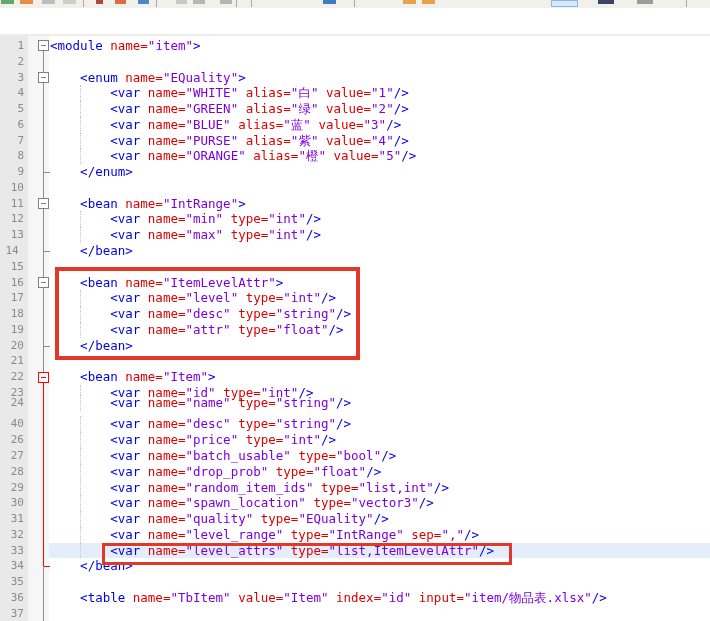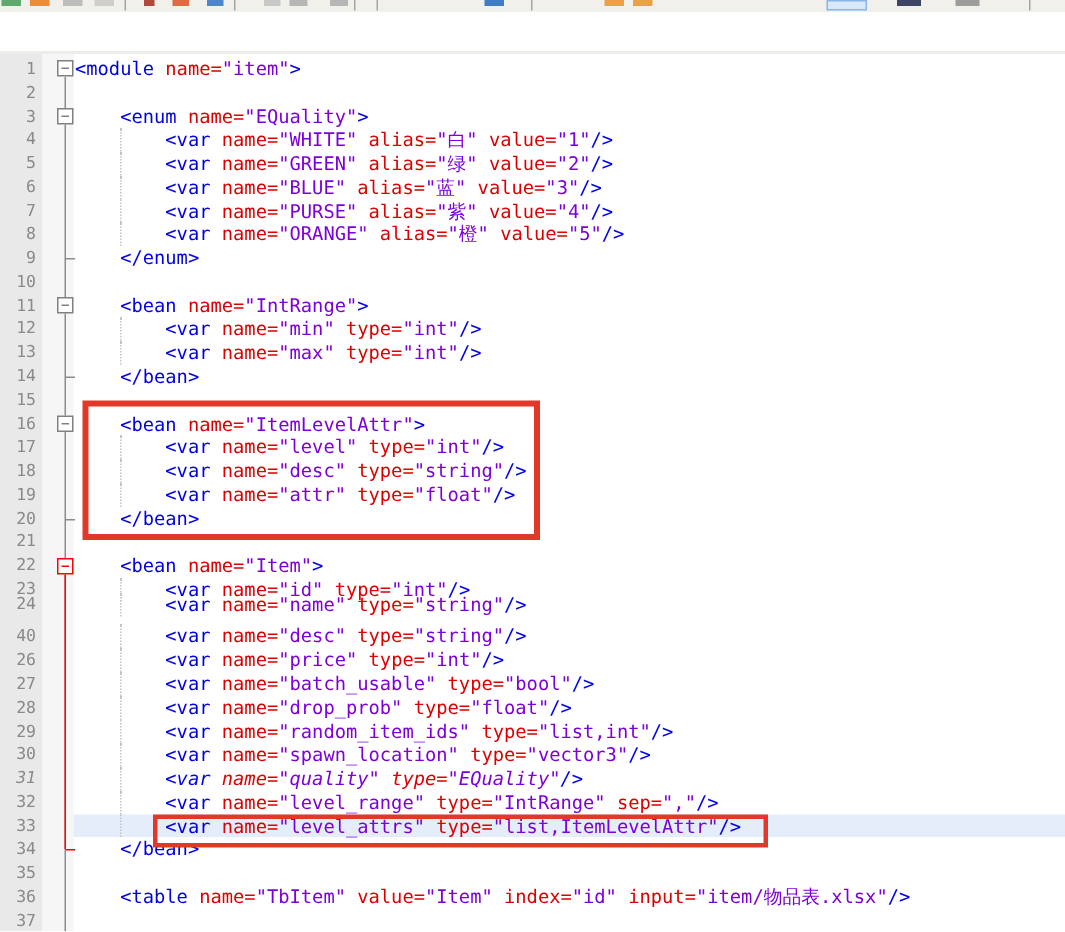--- a/index.html
+++ b/index.html
@@ -146,21 +146,21 @@
           <span class="ln" style="color: rgb(138, 138, 138);">12</span>
           <span class="guide"></span>
           <span class="code"><span style="color: rgb(0, 0, 232);">        &lt;var </span><span style="color: rgb(220, 0, 0);">name=</span><span style="color: rgb(125, 0, 220);">"min" </span><span style="color: rgb(220, 0, 0);">type=</span><span style="color: rgb(125, 0, 220);">"int"</span><span style="color: rgb(0, 0, 232);">/&gt;</span></span>
         </div>
         <div class="row" style="top: 191.24px;">
           <span class="ln" style="color: rgb(138, 138, 138);">13</span>
           <span class="guide"></span>
           <span class="code"><span style="color: rgb(0, 0, 232);">        &lt;var </span><span style="color: rgb(220, 0, 0);">name=</span><span style="color: rgb(125, 0, 220);">"max" </span><span style="color: rgb(220, 0, 0);">type=</span><span style="color: rgb(125, 0, 220);">"int"</span><span style="color: rgb(0, 0, 232);">/&gt;</span></span>
         </div>
         <div class="row" style="top: 207.01px;">
-          <span class="ln" style="color: rgb(138, 138, 138);">14</span>
+          <span class="ln" style="color: rgb(138, 138, 138); text-align: center;">14</span>
           <span class="code"><span style="color: rgb(0, 0, 232);">    &lt;/bean&gt;</span></span>
         </div>
         <div class="row" style="top: 222.78px;">
           <span class="ln" style="color: rgb(138, 138, 138);">15</span>
           <span class="code"></span>
         </div>
         <div class="row" style="top: 238.55px;">
           <span class="ln" style="color: rgb(138, 138, 138);">16</span>
           <span class="code"><span style="color: rgb(0, 0, 232);">    &lt;bean </span><span style="color: rgb(220, 0, 0);">name=</span><span style="color: rgb(125, 0, 220);">"ItemLevelAttr"</span><span style="color: rgb(0, 0, 232);">&gt;</span></span>
         </div>
@@ -224,21 +224,21 @@
         <div class="row" style="top: 443.56px;">
           <span class="ln" style="color: rgb(138, 138, 138);">29</span>
           <span class="guide"></span>
           <span class="code"><span style="color: rgb(0, 0, 232);">        &lt;var </span><span style="color: rgb(220, 0, 0);">name=</span><span style="color: rgb(125, 0, 220);">"random_item_ids" </span><span style="color: rgb(220, 0, 0);">type=</span><span style="color: rgb(125, 0, 220);">"list,int"</span><span style="color: rgb(0, 0, 232);">/&gt;</span></span>
         </div>
         <div class="row" style="top: 459.33px;">
           <span class="ln" style="color: rgb(138, 138, 138);">30</span>
           <span class="guide"></span>
           <span class="code"><span style="color: rgb(0, 0, 232);">        &lt;var </span><span style="color: rgb(220, 0, 0);">name=</span><span style="color: rgb(125, 0, 220);">"spawn_location" </span><span style="color: rgb(220, 0, 0);">type=</span><span style="color: rgb(125, 0, 220);">"vector3"</span><span style="color: rgb(0, 0, 232);">/&gt;</span></span>
         </div>
-        <div class="row" style="top: 475.1px; font-style: italic;">
+        <div class="row" style="top: 475.1px;">
           <span class="ln" style="color: rgb(138, 138, 138);">31</span>
           <span class="guide"></span>
           <span class="code"><span style="color: rgb(0, 0, 232);">        &lt;var </span><span style="color: rgb(220, 0, 0);">name=</span><span style="color: rgb(125, 0, 220);">"quality" </span><span style="color: rgb(220, 0, 0);">type=</span><span style="color: rgb(125, 0, 220);">"EQuality"</span><span style="color: rgb(0, 0, 232);">/&gt;</span></span>
         </div>
         <div class="row" style="top: 490.87px;">
           <span class="ln" style="color: rgb(138, 138, 138);">32</span>
           <span class="guide"></span>
           <span class="code"><span style="color: rgb(0, 0, 232);">        &lt;var </span><span style="color: rgb(220, 0, 0);">name=</span><span style="color: rgb(125, 0, 220);">"level_range" </span><span style="color: rgb(220, 0, 0);">type=</span><span style="color: rgb(125, 0, 220);">"IntRange" </span><span style="color: rgb(220, 0, 0);">sep=</span><span style="color: rgb(125, 0, 220);">","</span><span style="color: rgb(0, 0, 232);">/&gt;</span></span>
         </div>
         <div class="row" style="top: 506.64px;">

